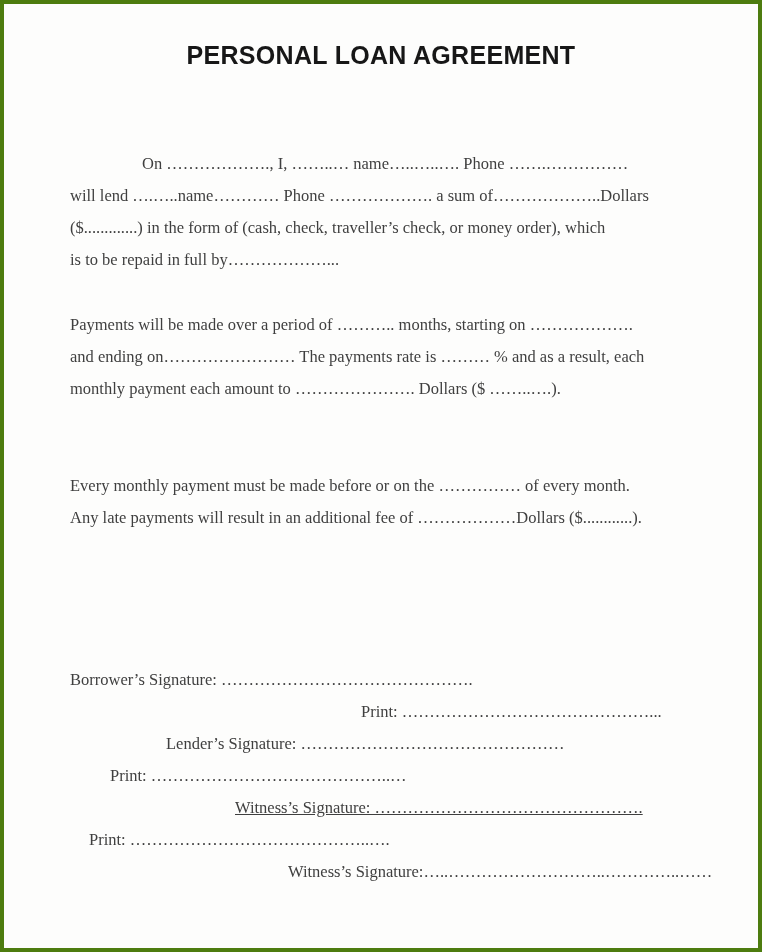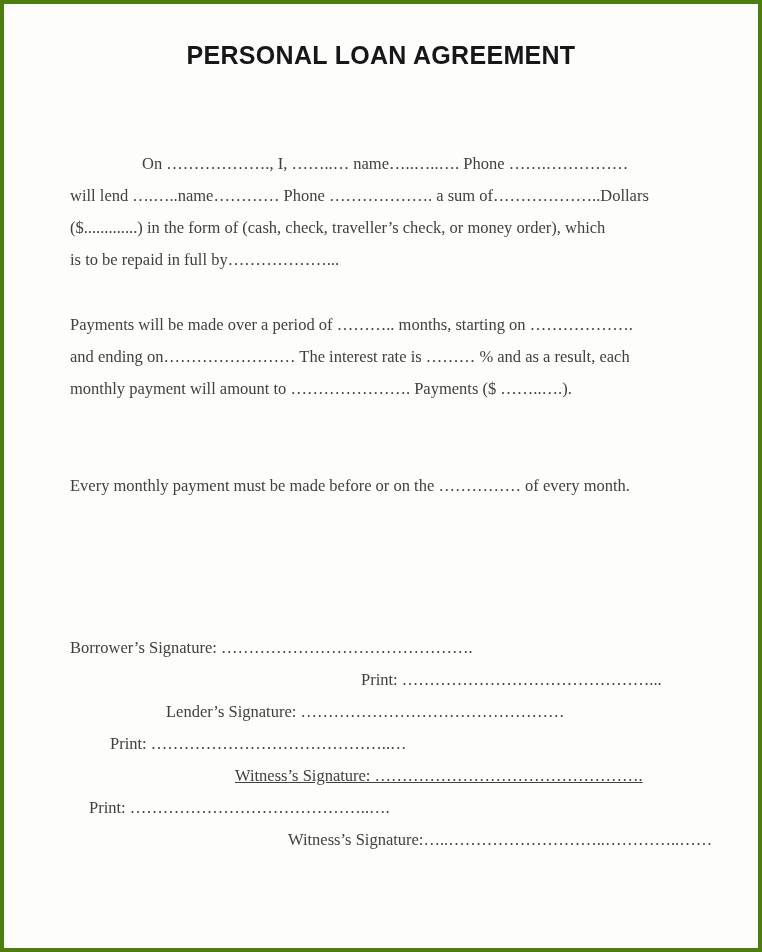--- a/index.html
+++ b/index.html
@@ -60,26 +60,27 @@
 
   <div class="para para-1">
     <div class="line first-indent">On ………………., I, ……..… name…..…..….    Phone …….……………</div>
     <div class="line">will lend ….…..name…………   Phone ………………. a sum of………………..Dollars</div>
     <div class="line">($.............) in the form of (cash, check, traveller’s check, or money order), which</div>
     <div class="line">is to be repaid in full by………………...</div>
   </div>
 
   <div class="para para-2">
     <div class="line">Payments will be made over a period of ……….. months, starting on ……………….</div>
-    <div class="line">and ending on…………………… The interest rate is ……… % and as a result, each</div>
-    <div class="line">monthly payment will amount to …………………. Payments ($ ……..….).</div>
+    <div class="line">and ending on…………………… The payments rate is ……… % and as a result, each</div>
+    <div class="line">monthly payment each amount to …………………. Dollars ($ ……..….).</div>
   </div>
 
   <div class="para para-3">
     <div class="line">Every monthly payment must be made before or on the …………… of every month.</div>
+    <div class="line">Any late payments will result in an additional fee of ………………Dollars ($............).</div>
   </div>
 
   <div class="signatures">
     <div class="line sig-1">Borrower’s Signature: ……………………………………….</div>
     <div class="line sig-2">Print: ………………………………………...</div>
     <div class="line sig-3">Lender’s Signature: …………………………………………</div>
     <div class="line sig-4">Print: ……………………………………..…</div>
     <div class="line sig-5">Witness’s Signature: ………………………………………….</div>
     <div class="line sig-6">Print: ……………………………………..….</div>
     <div class="line sig-7">Witness’s Signature:…..………………………..…………..……</div>

